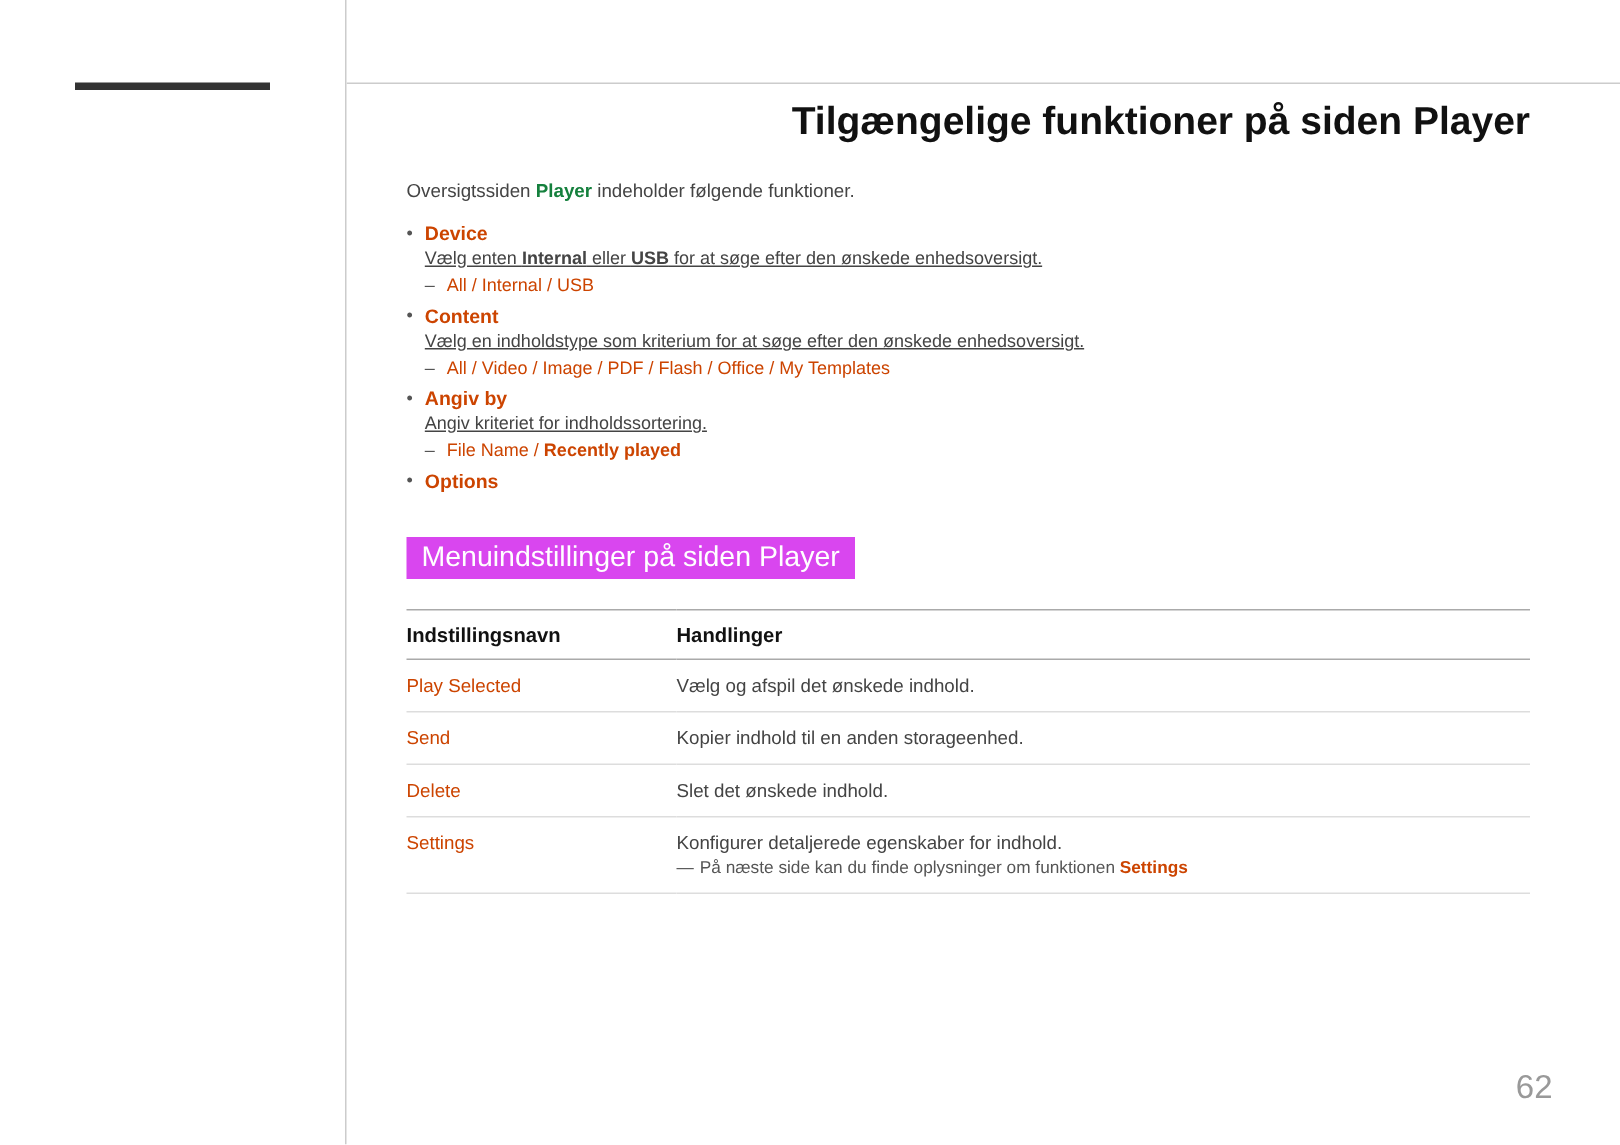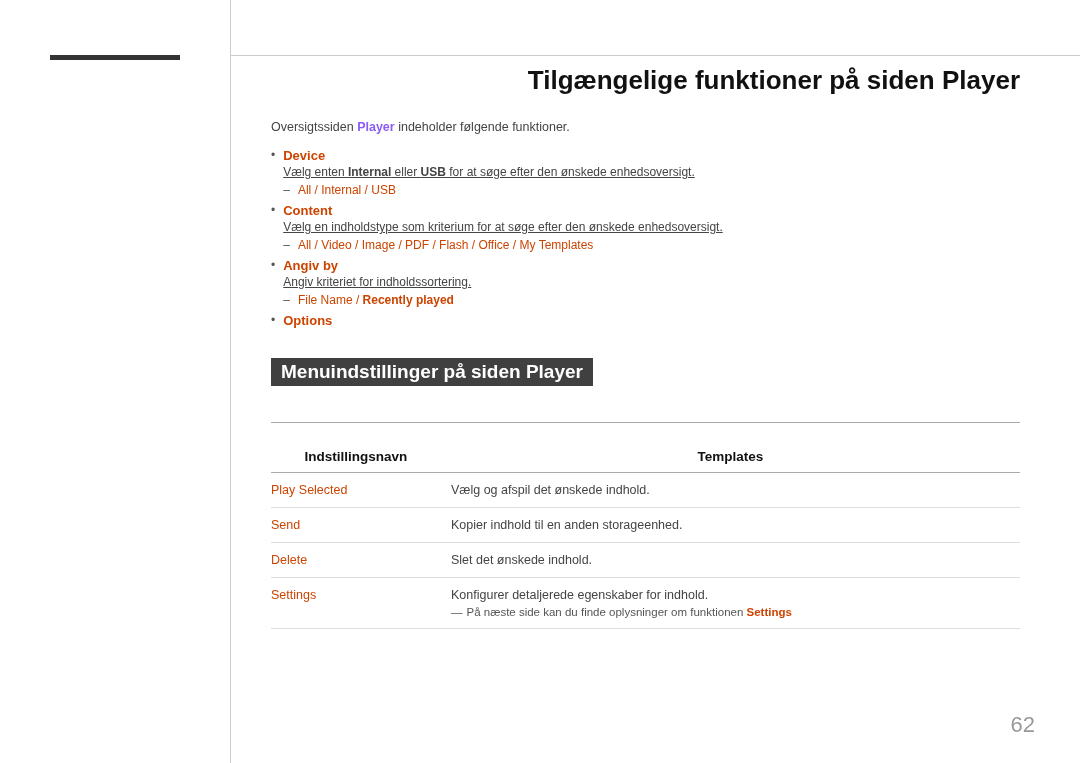--- a/index.html
+++ b/index.html
@@ -68,21 +68,21 @@
       text-align: right;
     }
 
     .intro-text {
       font-size: 12.5px;
       color: #444;
       margin-bottom: 14px;
     }
 
     .intro-text .highlight {
-      color: #8b5cf6;
+      color: #15803d;
       font-weight: bold;
     }
 
     .bullet-section {
       margin-bottom: 6px;
     }
 
     .bullet-item {
       display: flex;
       align-items: flex-start;
@@ -126,45 +126,45 @@
       font-size: 12px;
     }
 
     .sub-bullet-links {
       font-size: 12px;
       color: #cc4400;
     }
 
     .section-highlight-title {
       display: inline-block;
-      background: #404040;
+      background: #d946ef;
       color: #ffffff;
       font-size: 19px;
-      font-weight: bold;
+      font-weight: normal;
       padding: 3px 10px;
       margin-top: 24px;
-      margin-bottom: 36px;
+      margin-bottom: 20px;
     }
 
     .settings-table {
       width: 100%;
       border-collapse: collapse;
     }
 
     .settings-table thead tr {
       border-top: 1px solid #aaa;
       border-bottom: 1px solid #aaa;
     }
 
     .settings-table th {
-      text-align: center;
+      text-align: left;
       font-size: 13.5px;
       font-weight: bold;
       color: #111;
-      padding: 26px 10px 8px 0;
+      padding: 9px 10px 8px 0;
     }
 
     .settings-table th:first-child {
       width: 180px;
     }
 
     .settings-table tbody tr {
       border-bottom: 1px solid #ddd;
     }
 
@@ -274,21 +274,21 @@
       </div>
 
     </div>
 
     <div class="section-highlight-title">Menuindstillinger på siden Player</div>
 
     <table class="settings-table">
       <thead>
         <tr>
           <th>Indstillingsnavn</th>
-          <th>Templates</th>
+          <th>Handlinger</th>
         </tr>
       </thead>
       <tbody>
         <tr>
           <td class="setting-name">Play Selected</td>
           <td>Vælg og afspil det ønskede indhold.</td>
         </tr>
         <tr>
           <td class="setting-name">Send</td>
           <td>Kopier indhold til en anden storageenhed.</td>

